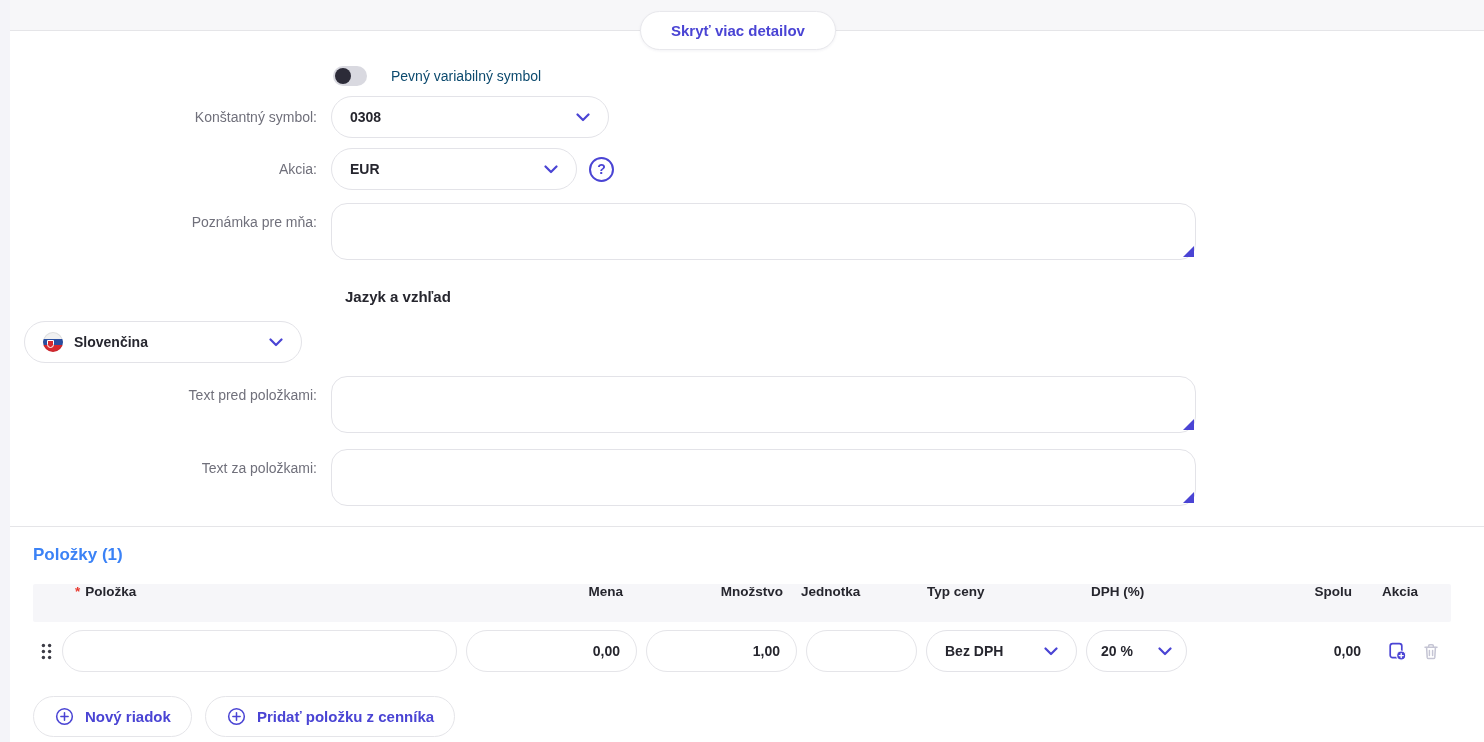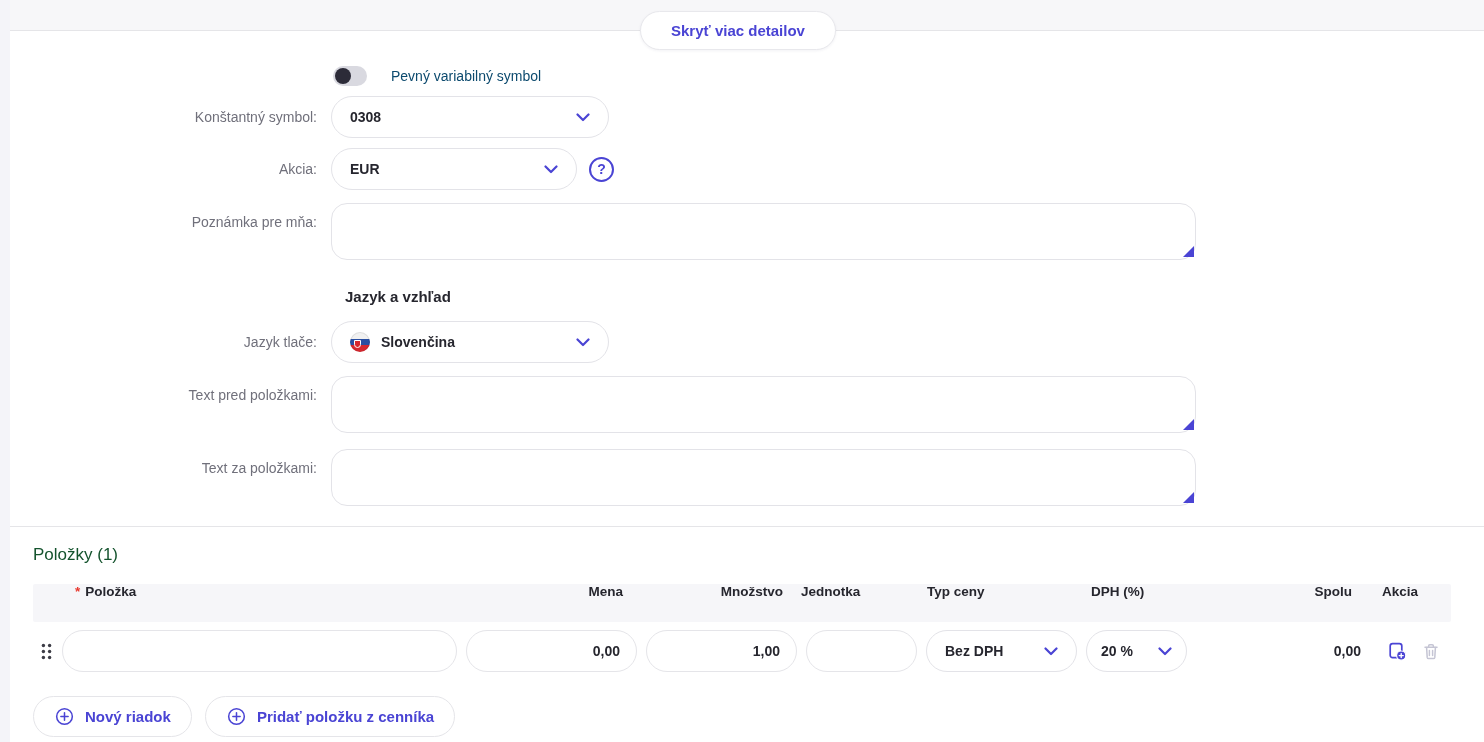--- a/index.html
+++ b/index.html
@@ -67,21 +67,21 @@
     box-shadow:inset 0 0 0 1px rgba(0,0,0,.08);
   }
   .flag-shield { position:absolute; left:4px; top:8px; width:7px; height:8px; background:#d7282f; border:1px solid #fff; border-radius:0 0 4px 4px; }
 
   .mt9{margin-top:9px;} .mt10{margin-top:10px;} .mt13{margin-top:13px;} .mt14{margin-top:14px;} .mt16{margin-top:16px;}
 
   .section-divider { margin-top:20px; border:none; border-top:1px solid #e5e5e8; height:0; }
 
   
   .items { padding:0 0 0 23px; }
-  .items-heading { margin-top:18px; font-size:17px; font-weight:normal; color:#14532d; }
+  .items-heading { margin-top:18px; font-size:17px; font-weight:bold; color:#3b82f6; }
 
   .thead {
     margin-top:19px; width:1418px; height:38px; background:#f6f6f9; border-radius:2px;
     display:flex; align-items:flex-start; font-size:13.5px; font-weight:bold; color:#26262e;
   }
   .th { flex:none; }
   .th-item { width:424px; padding-left:42px; }
   .req { color:#e8392f; margin-right:5px; }
   .th-cena { width:171px; margin-left:9px; text-align:right; padding-right:14px; }
   .th-mnozstvo { width:151px; margin-left:9px; text-align:right; padding-right:14px; }
@@ -174,21 +174,20 @@
           <div class="textarea-wrap">
             <textarea class="textarea" style=""></textarea>
             <span class="resize-handle"></span>
           </div>
         </div>
       </div>
 
       <div class="section-heading">Jazyk a vzhľad</div>
 
       <div class="form-row mt14">
-        <div class="form-label">Jazyk tlače:</div>
         <div class="form-field">
           <div class="select w278">
             <span class="select-value">
               <span class="flag">
                   <span class="flag-shield"></span>
                 </span>
               <span>Slovenčina</span>
             </span>
             <span class="chevron">
               <svg width="14" height="9" viewBox="0 0 14 9">

